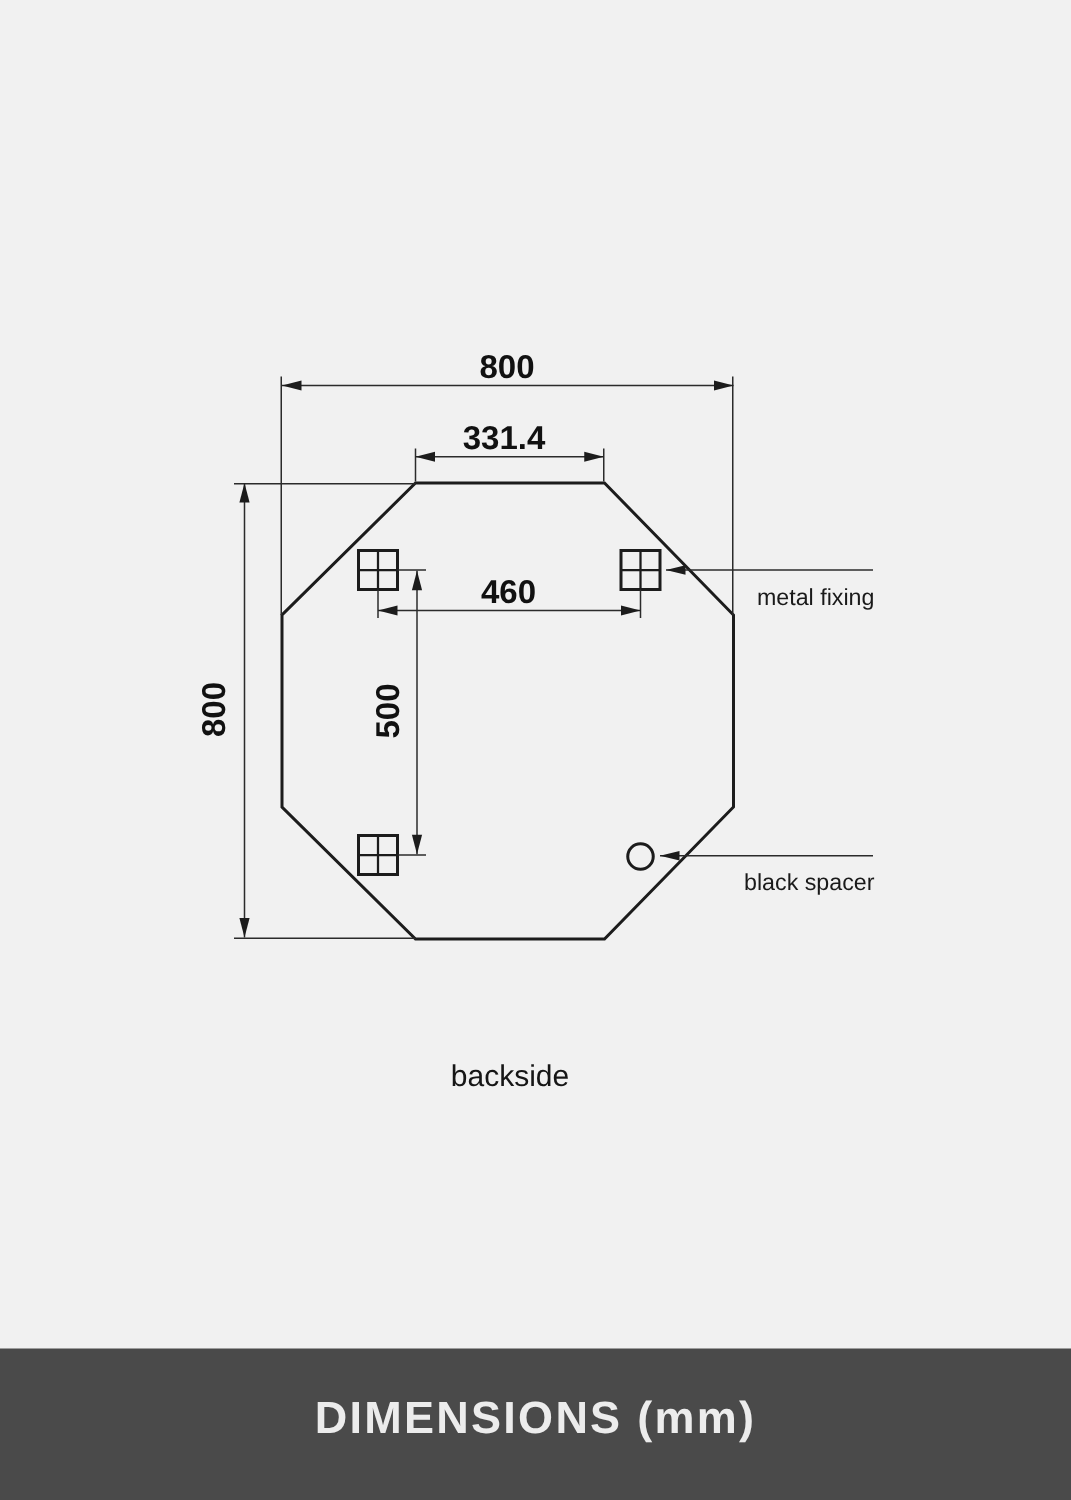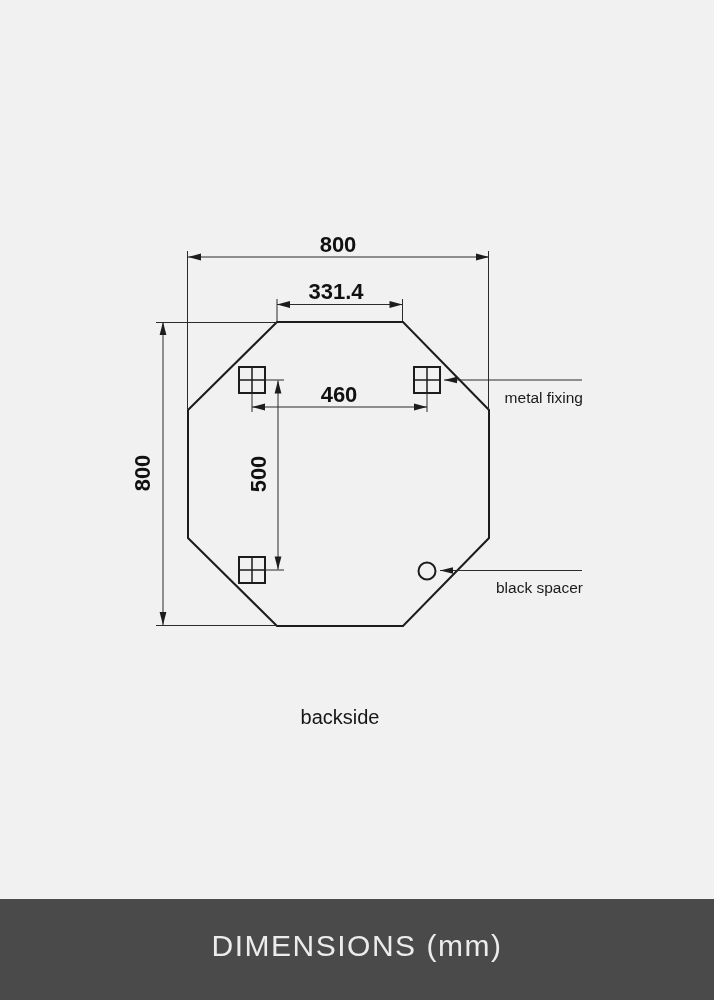--- a/index.html
+++ b/index.html
@@ -34,21 +34,21 @@
 
   .footer {
     position:absolute; left:0; bottom:0;
     width:714px; height:101px;
     background:#4a4a4a;
     display:flex; align-items:center; justify-content:center;
   }
   .footer-title {
     color:#ececec;
     font-size:30px;
-    font-weight:400;
+    font-weight:700;
     letter-spacing:1.5px;
     transform:translateY(-4px);
   }
 </style>
 </head>
 <body>
 
 <div class="canvas">
 
   <svg class="diagram-svg" width="714" height="1000" viewBox="0 0 714 1000">

